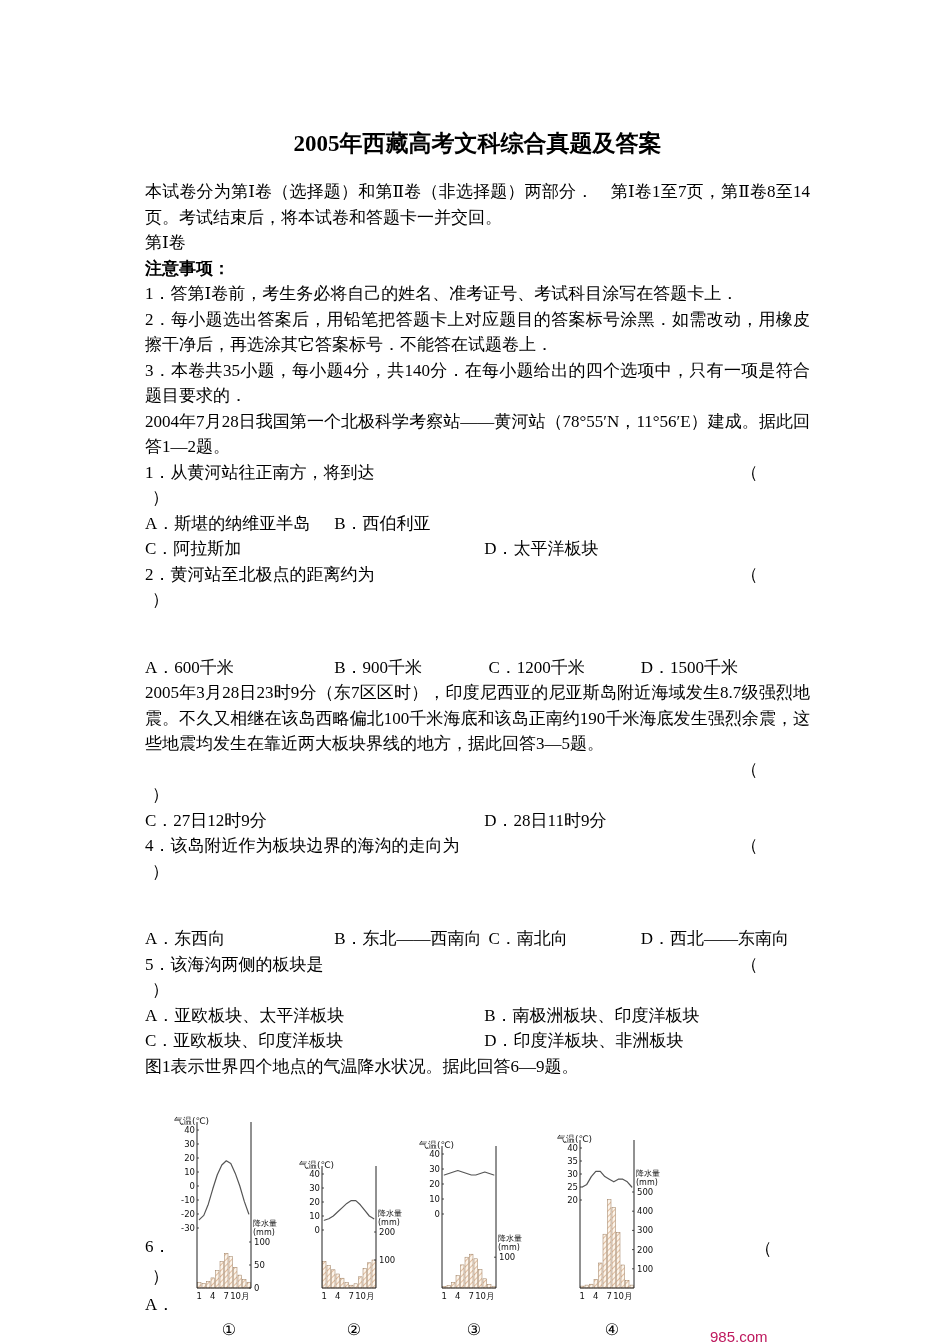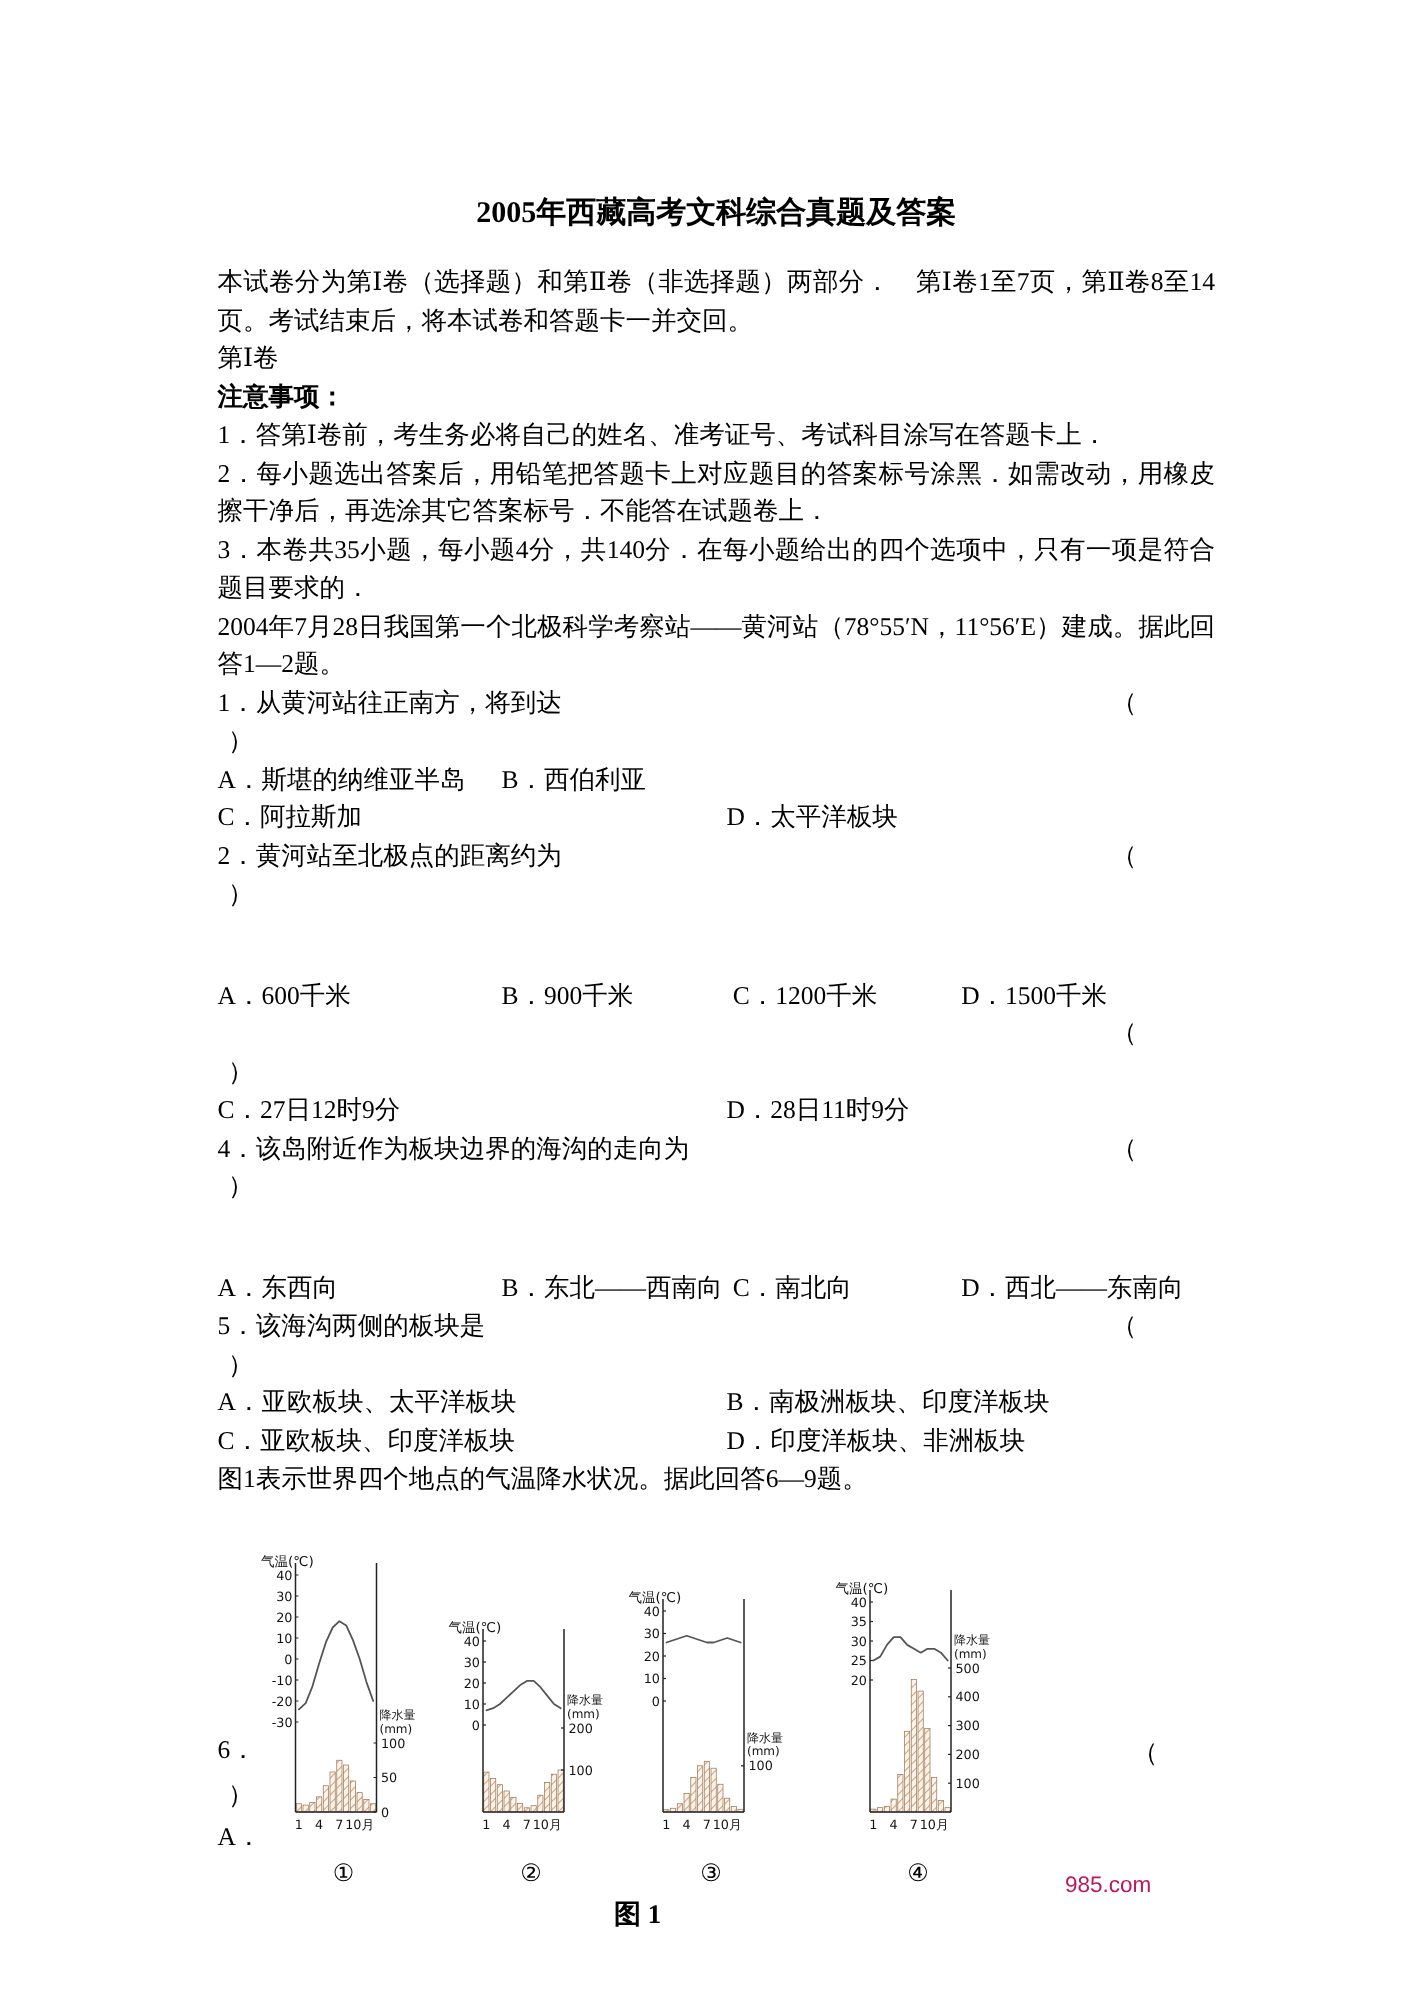--- a/index.html
+++ b/index.html
@@ -3,21 +3,21 @@
 <meta charset="utf-8">
 <style>
   * { margin:0; padding:0; box-sizing:border-box; }
   html,body { background:#ffffff; }
   body {
     width:950px; height:1344px; margin:0 auto; color:#000;
     font-family:"Liberation Serif","DejaVu Serif",serif;
     font-size:17px; overflow:hidden;
   }
   .page { padding:128px 140px 0 145px; position:relative; }
-  .title { font-size:20px; font-weight:bold; text-align:center; margin-bottom:20px; }
+  .title { font-size:23px; font-weight:bold; text-align:center; margin-bottom:20px; }
   .line, p { line-height:25.5px; }
   .just { text-align:justify; }
   .bold { font-weight:bold; }
   .stem-row { display:flex; line-height:25.5px; }
   .bracket-open { margin-left:auto; padding-right:52px; white-space:nowrap; }
   .bracket-close { padding-left:7px; line-height:25.5px; }
   .opt-row { line-height:25.5px; white-space:nowrap; }
   .opt-row span { display:inline-block; }
   .r2w span:nth-child(1) { width:335px; }
   .r2n span:nth-child(1) { width:185px; }
@@ -74,20 +74,21 @@
     <span class="bracket-open">（</span>
   </div>
   <div class="bracket-close">）</div>
   <div class="opt-row r4">
     <span>A．600千米</span>
     <span>B．900千米</span>
     <span>C．1200千米</span>
     <span>D．1500千米</span>
   </div>
 
+  <p class="just">2005年3月28日23时9分（东7区区时），印度尼西亚的尼亚斯岛附近海域发生8.7级强烈地震。不久又相继在该岛西略偏北100千米海底和该岛正南约190千米海底发生强烈余震，这些地震均发生在靠近两大板块界线的地方，据此回答3—5题。</p>
 
   <div class="stem-row">
     <span class="bracket-open">（</span>
   </div>
   <div class="bracket-close">）</div>
   <div class="opt-row r2w">
     <span>C．27日12时9分</span>
     <span>D．28日11时9分</span>
   </div>
 

